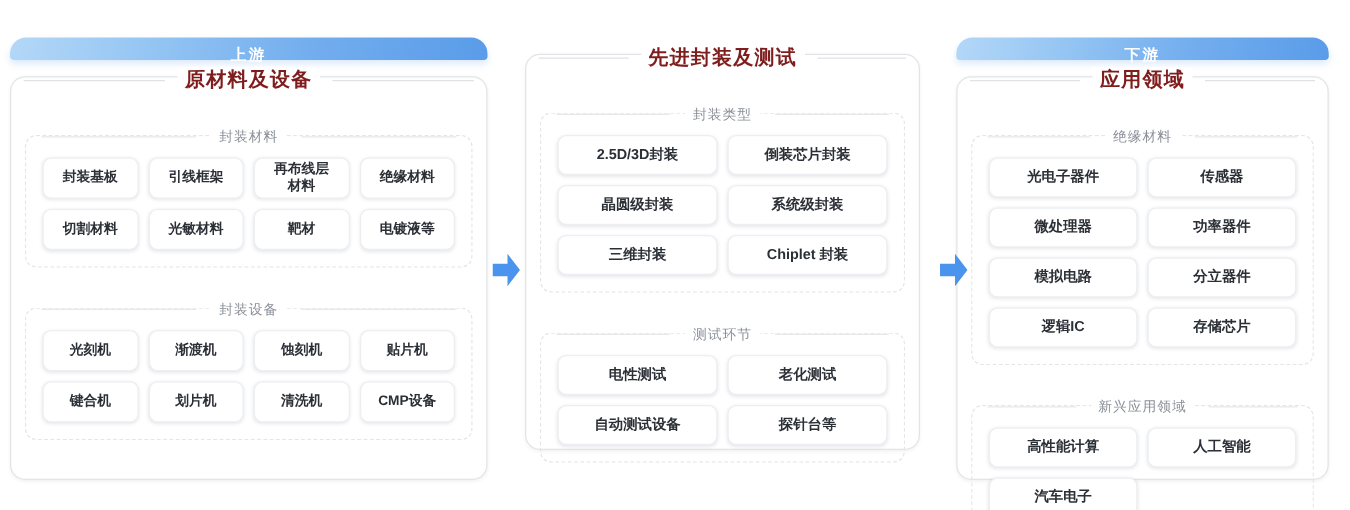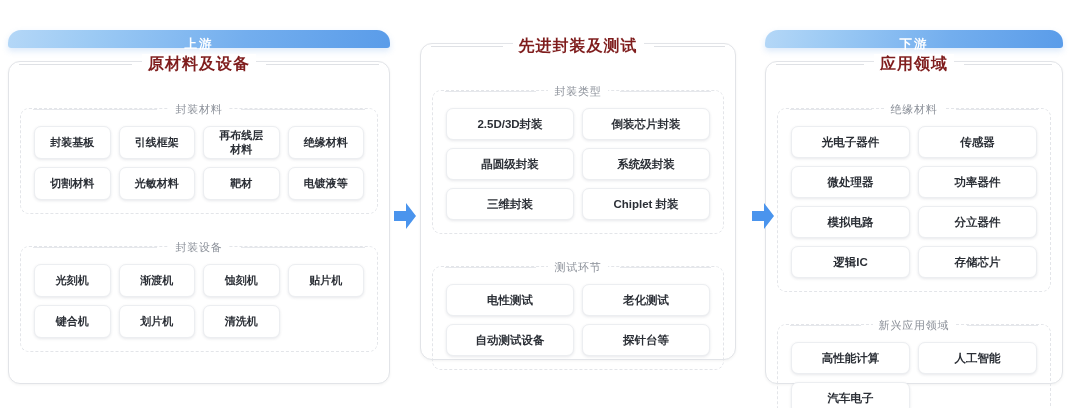--- a/index.html
+++ b/index.html
@@ -192,20 +192,23 @@
               </div>
             <div class="cell">
                 <div class="chip">键合机</div>
               </div>
             <div class="cell">
                 <div class="chip">划片机</div>
               </div>
             <div class="cell">
                 <div class="chip">清洗机</div>
               </div>
+            <div class="cell">
+                <div class="chip">CMP设备</div>
+              </div>
           </div>
         </div>
       </div>
     </div>
 
     <div class="column col-mid">
       <div class="stage-body mid-body">
         <div class="legend">
           <span class="ln"></span>
           <span class="lt">先进封装及测试</span>

